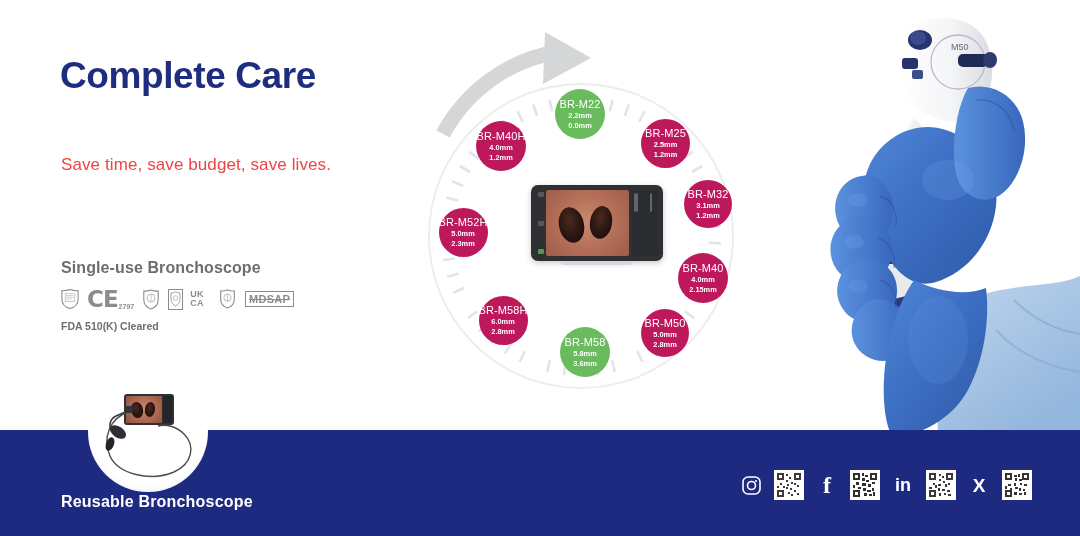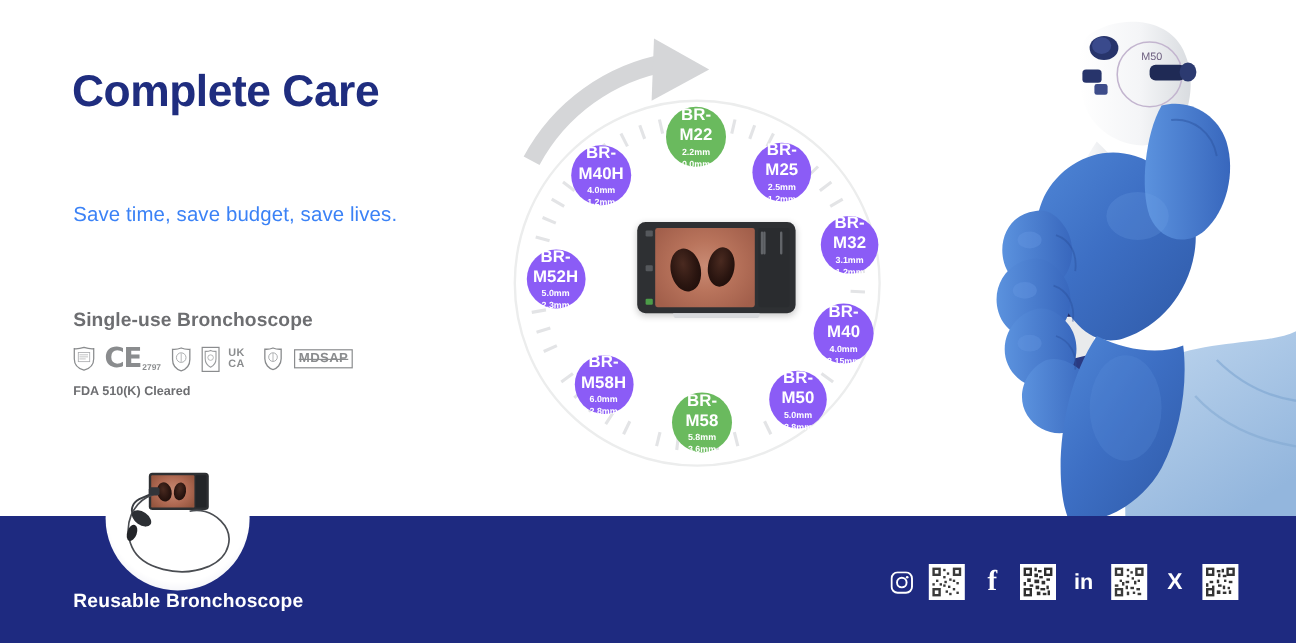--- a/index.html
+++ b/index.html
@@ -12,22 +12,22 @@
   #stage { position: relative; width: 1080px; height: 536px; background: #fff; overflow: hidden; }
 
   
   .headline {
     position: absolute; left: 60px; top: 52px;
     font-size: 37px; font-weight: bold; line-height: 1.28;
     color: #1f2d7f; letter-spacing: -0.4px;
   }
   .headline div { white-space: nowrap; }
   .subhead {
-    position: absolute; left: 61px; top: 169px;
-    font-size: 17px; color: #3b82f6; font-weight: normal; letter-spacing: 0.1px;
+    position: absolute; left: 61px; top: 155px;
+    font-size: 17px; color: #ef4444; font-weight: normal; letter-spacing: 0.1px;
   }
   .product-label {
     position: absolute; left: 61px; top: 259px;
     font-size: 16px; color: #6d6e71; font-weight: bold; letter-spacing: 0.1px;
   }
   .fda-text {
     position: absolute; left: 61px; top: 320px;
     font-size: 10.5px; color: #6d6e71; font-weight: bold;
   }
 
@@ -55,23 +55,23 @@
   
   #wheel { position: absolute; left: 405px; top: 14px; width: 350px; height: 400px; }
   .ring-arrow { position: absolute; left: 0; top: 0; }
   .wheel-ticks { position: absolute; left: 0; top: 0; }
 
   .node {
     position: absolute; border-radius: 50%;
     display: flex; flex-direction: column; align-items: center; justify-content: center;
     color: #fff; text-align: center;
   }
-  .node .nm { font-size: 14px; font-weight: bold; letter-spacing: 0.1px; line-height: 1.25; }
+  .node .nm { font-size: 11px; font-weight: normal; letter-spacing: 0.1px; line-height: 1.25; }
   .node .d1, .node .d2 { font-size: 7.4px; font-weight: bold; line-height: 1.3; }
-  .node.blue { background: #8b5cf6; align-items: center; }
+  .node.blue { background: #be185d; align-items: center; }
   .node.green { background: #6aba5e; }
 
   
   .monitor {
     position: absolute; left: 531px; top: 185px; width: 132px; height: 76px;
     background: #2e3033; border-radius: 7px; padding: 5px 5px;
     display: flex; box-shadow: 0 2px 6px rgba(0,0,0,0.22);
   }
   .mon-rail { width: 10px; display: flex; flex-direction: column; justify-content: space-between; align-items: center; padding: 2px 0; }
   .mon-btn { width: 6px; height: 5px; background: #4c9c48; border-radius: 1px; }
@@ -257,21 +257,21 @@
         <line x1="132.22142165431433" y1="101.71934453940375" x2="128.1171799344063" y2="90.44303308997286" stroke="#e3e4e6" stroke-width="2.6"></line>
         <line x1="147.20626504398524" y1="97.2806317074899" x2="144.50685239185887" y2="85.58819093006707" stroke="#e3e4e6" stroke-width="2.6"></line>
         <line x1="162.62035670174038" y1="94.701197392861" x2="161.36601514252854" y2="82.76693464844172" stroke="#e3e4e6" stroke-width="2.6"></line>
       </svg>
 
   <div class="node green" style="width: 50px; height: 50px; left: 150px; top: 75px;">
         <div class="nm">BR-M22</div>
         <div class="d1">2.2mm</div>
         <div class="d2">0.0mm</div>
       </div>
-      <div class="node blue" style="width: 49px; height: 49px; left: 222px; top: 104.5px;">
+      <div class="node blue" style="width: 49px; height: 49px; left: 236px; top: 104.5px;">
         <div class="nm">BR-M25</div>
         <div class="d1">2.5mm</div>
         <div class="d2">1.2mm</div>
       </div>
       <div class="node blue" style="width: 48px; height: 48px; left: 279px; top: 166px;">
         <div class="nm">BR-M32</div>
         <div class="d1">3.1mm</div>
         <div class="d2">1.2mm</div>
       </div>
       <div class="node blue" style="width: 50px; height: 50px; left: 273px; top: 239px;">

